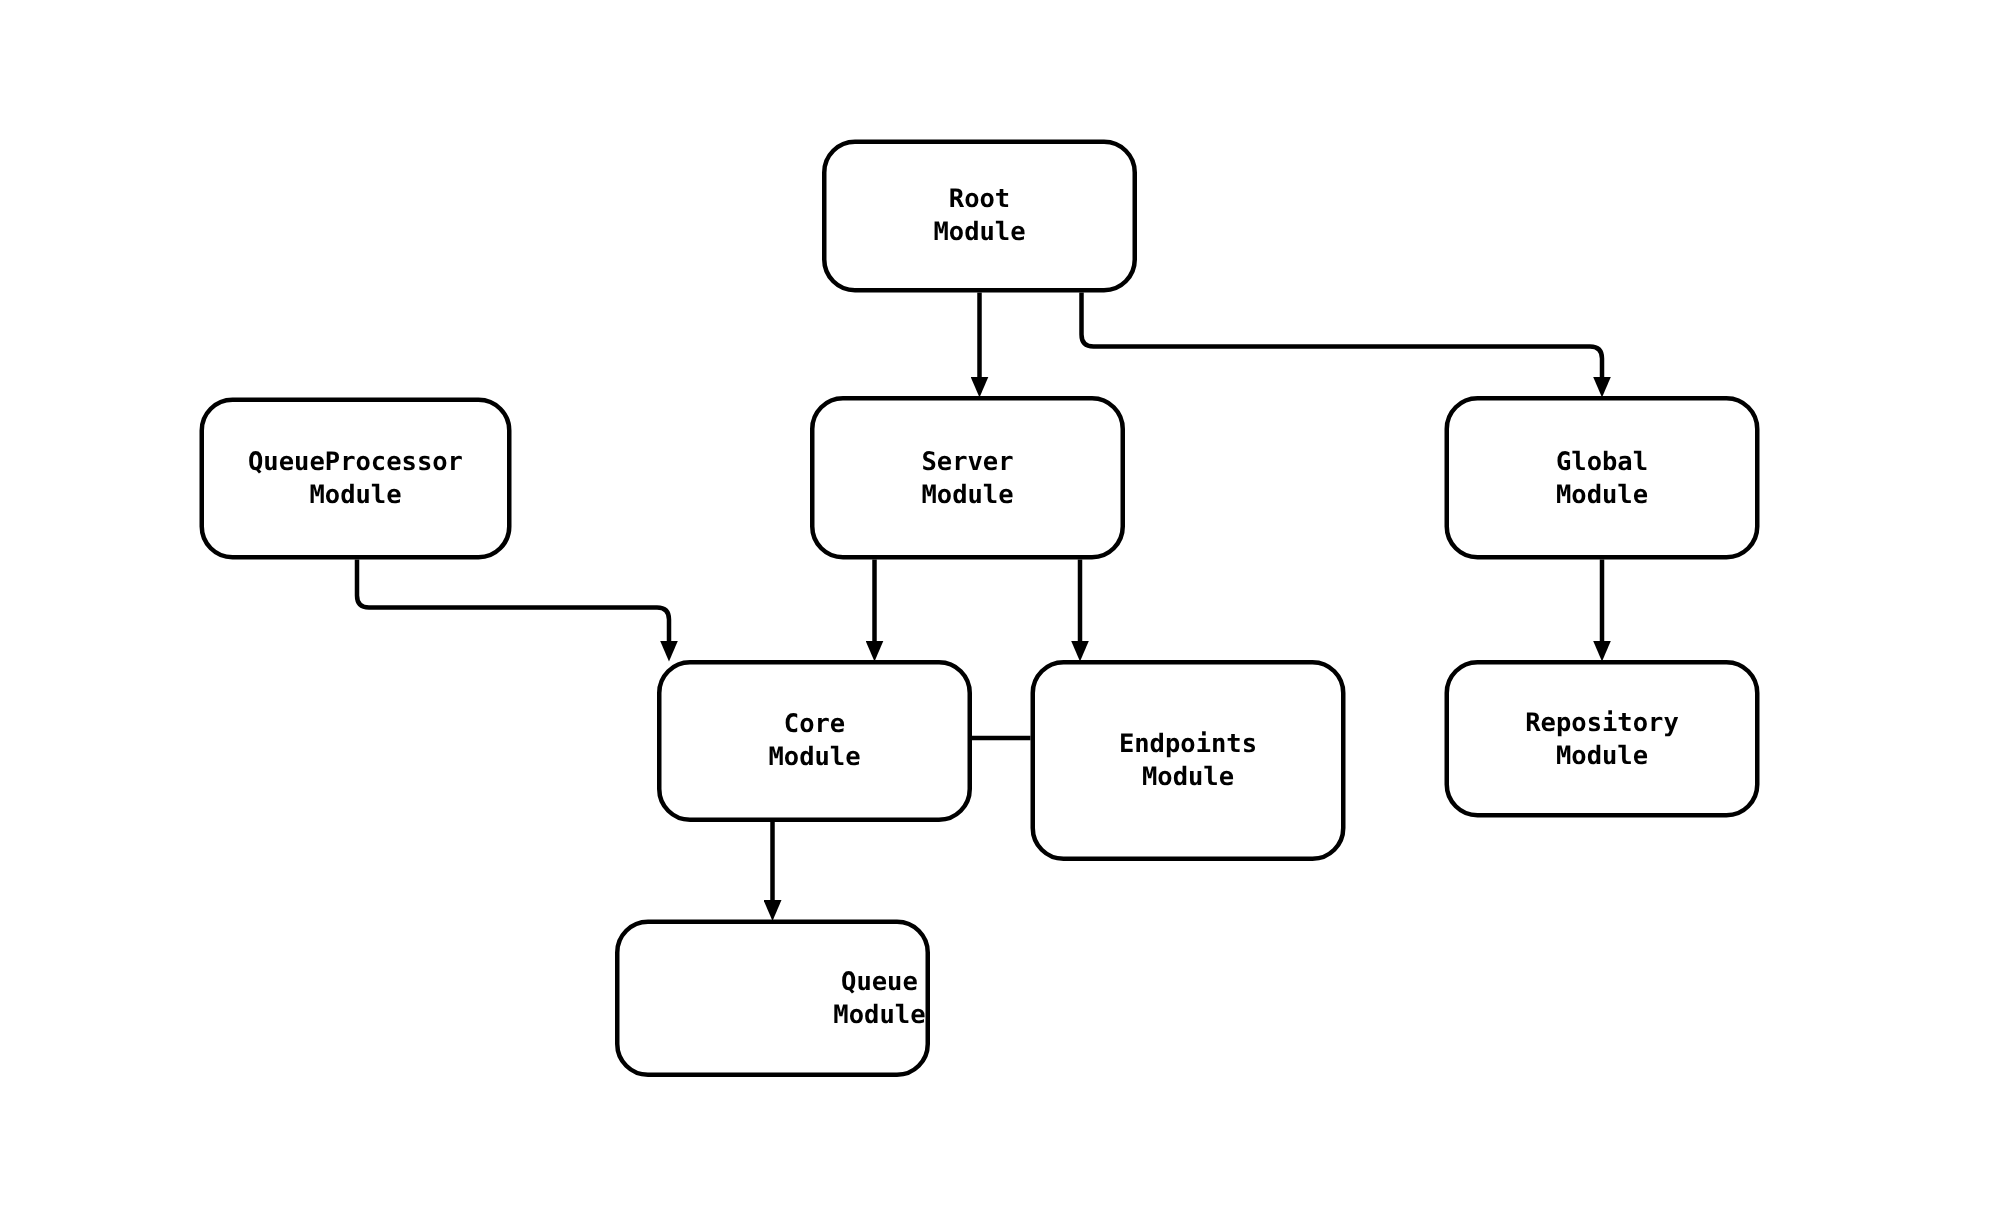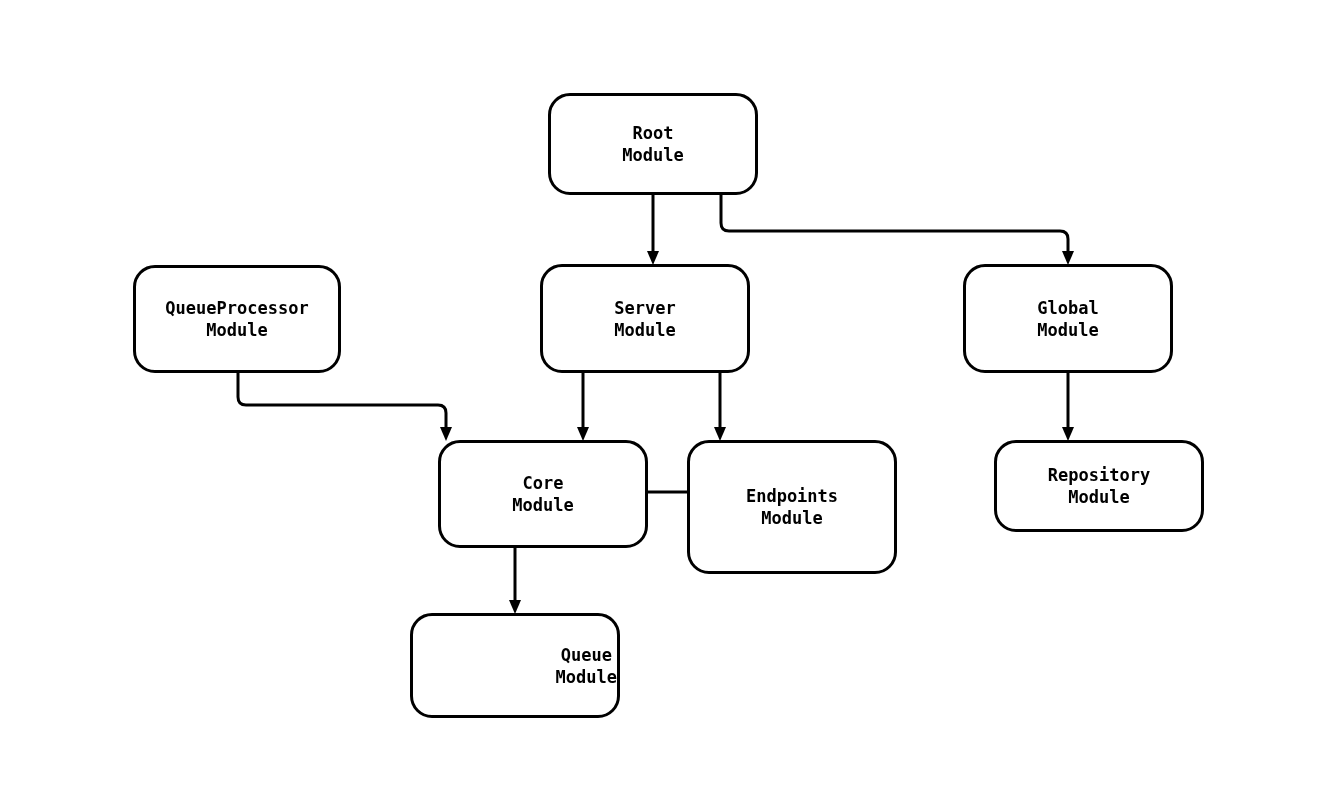--- a/index.html
+++ b/index.html
@@ -102,21 +102,21 @@
   <div class="node" style="left:410px; top:440px; width:210px; height:108px;margin-left:28px;">
     <span class="node-label">Core
 Module</span>
   </div>
 
   <div class="node" style="left:687px; top:440px; width:210px; height:134px;">
     <span class="node-label">Endpoints
 Module</span>
   </div>
 
-  <div class="node" style="left:994px; top:440px; width:210px; height:92px;">
+  <div class="node" style="left:963px; top:440px; width:210px; height:105px;">
     <span class="node-label">Repository
 Module</span>
   </div>
 
   <div class="node" style="left:410px; top:613px; width:210px; height:105px;justify-content:flex-end;">
     <span class="node-label">Queue
 Module</span>
   </div>
 
 </div>

